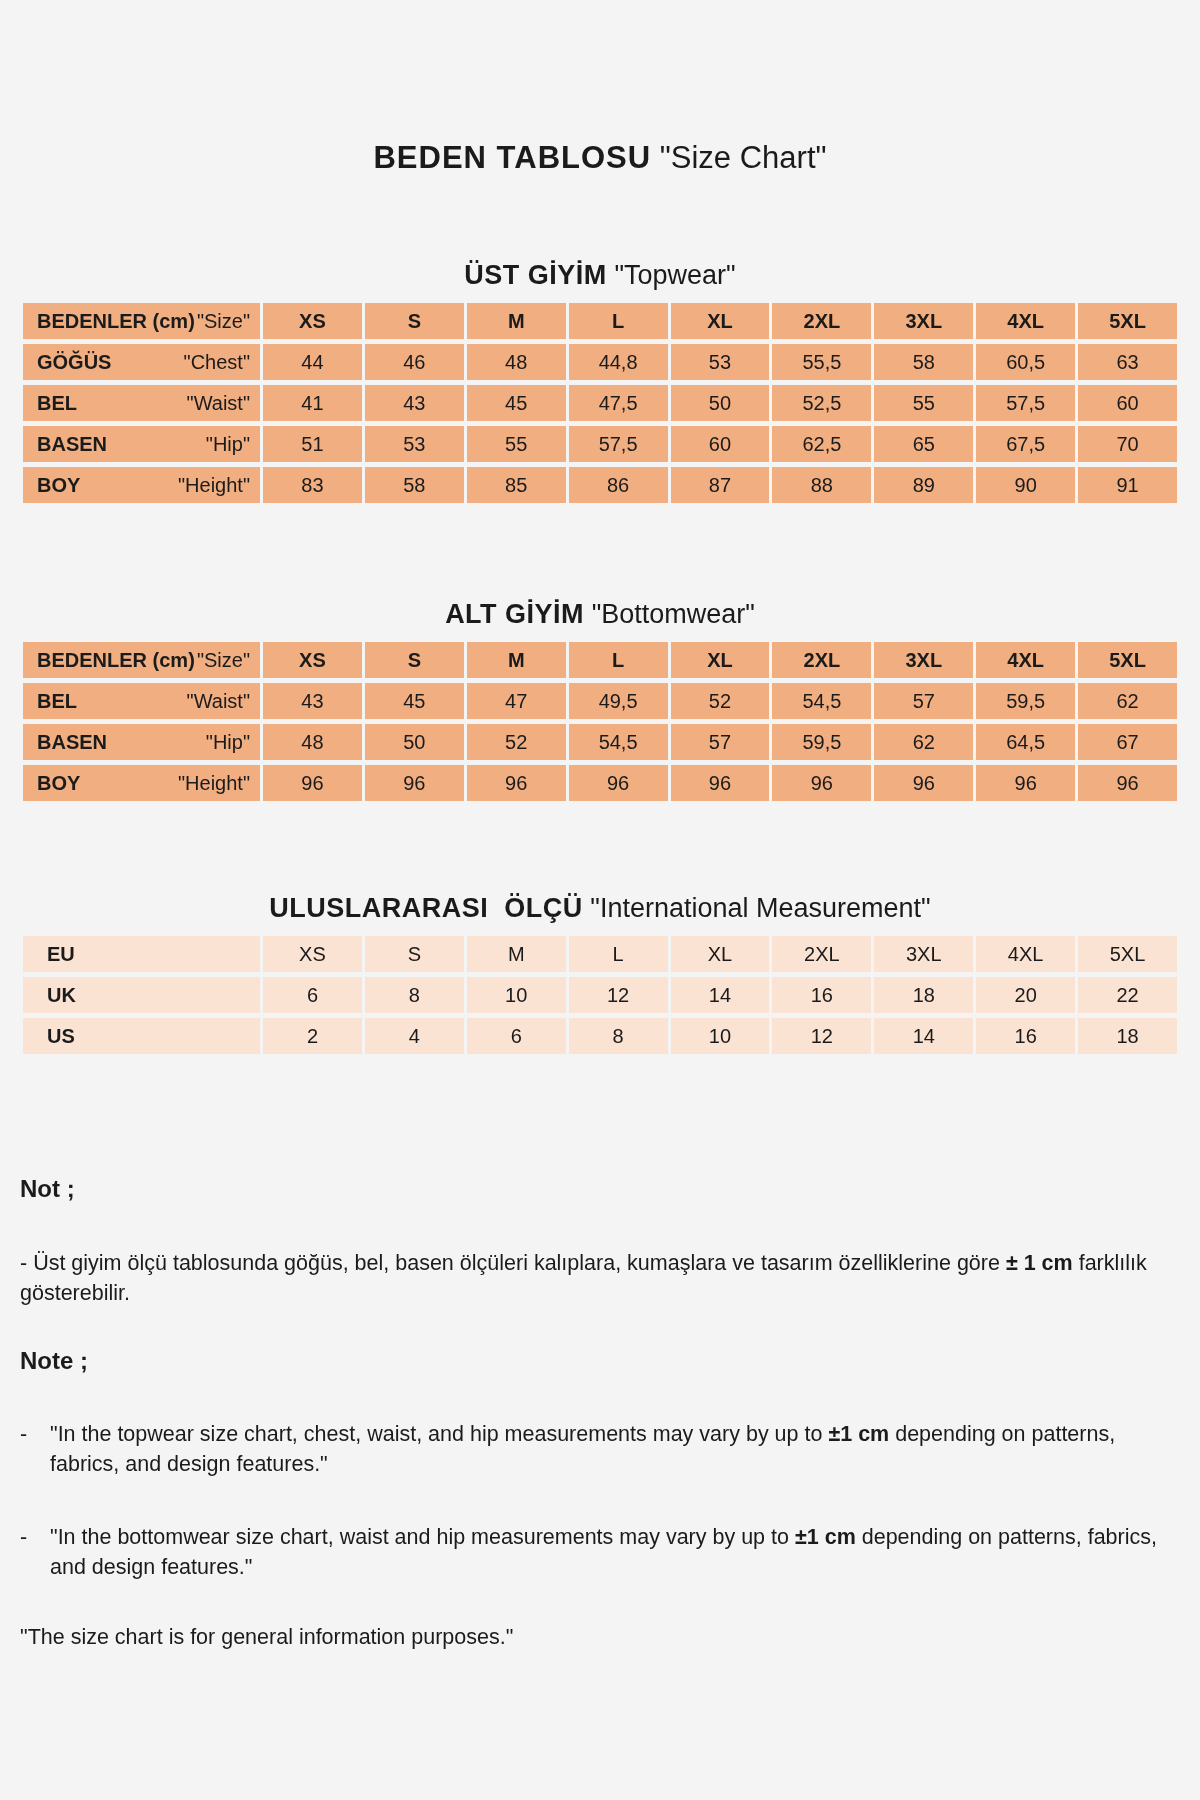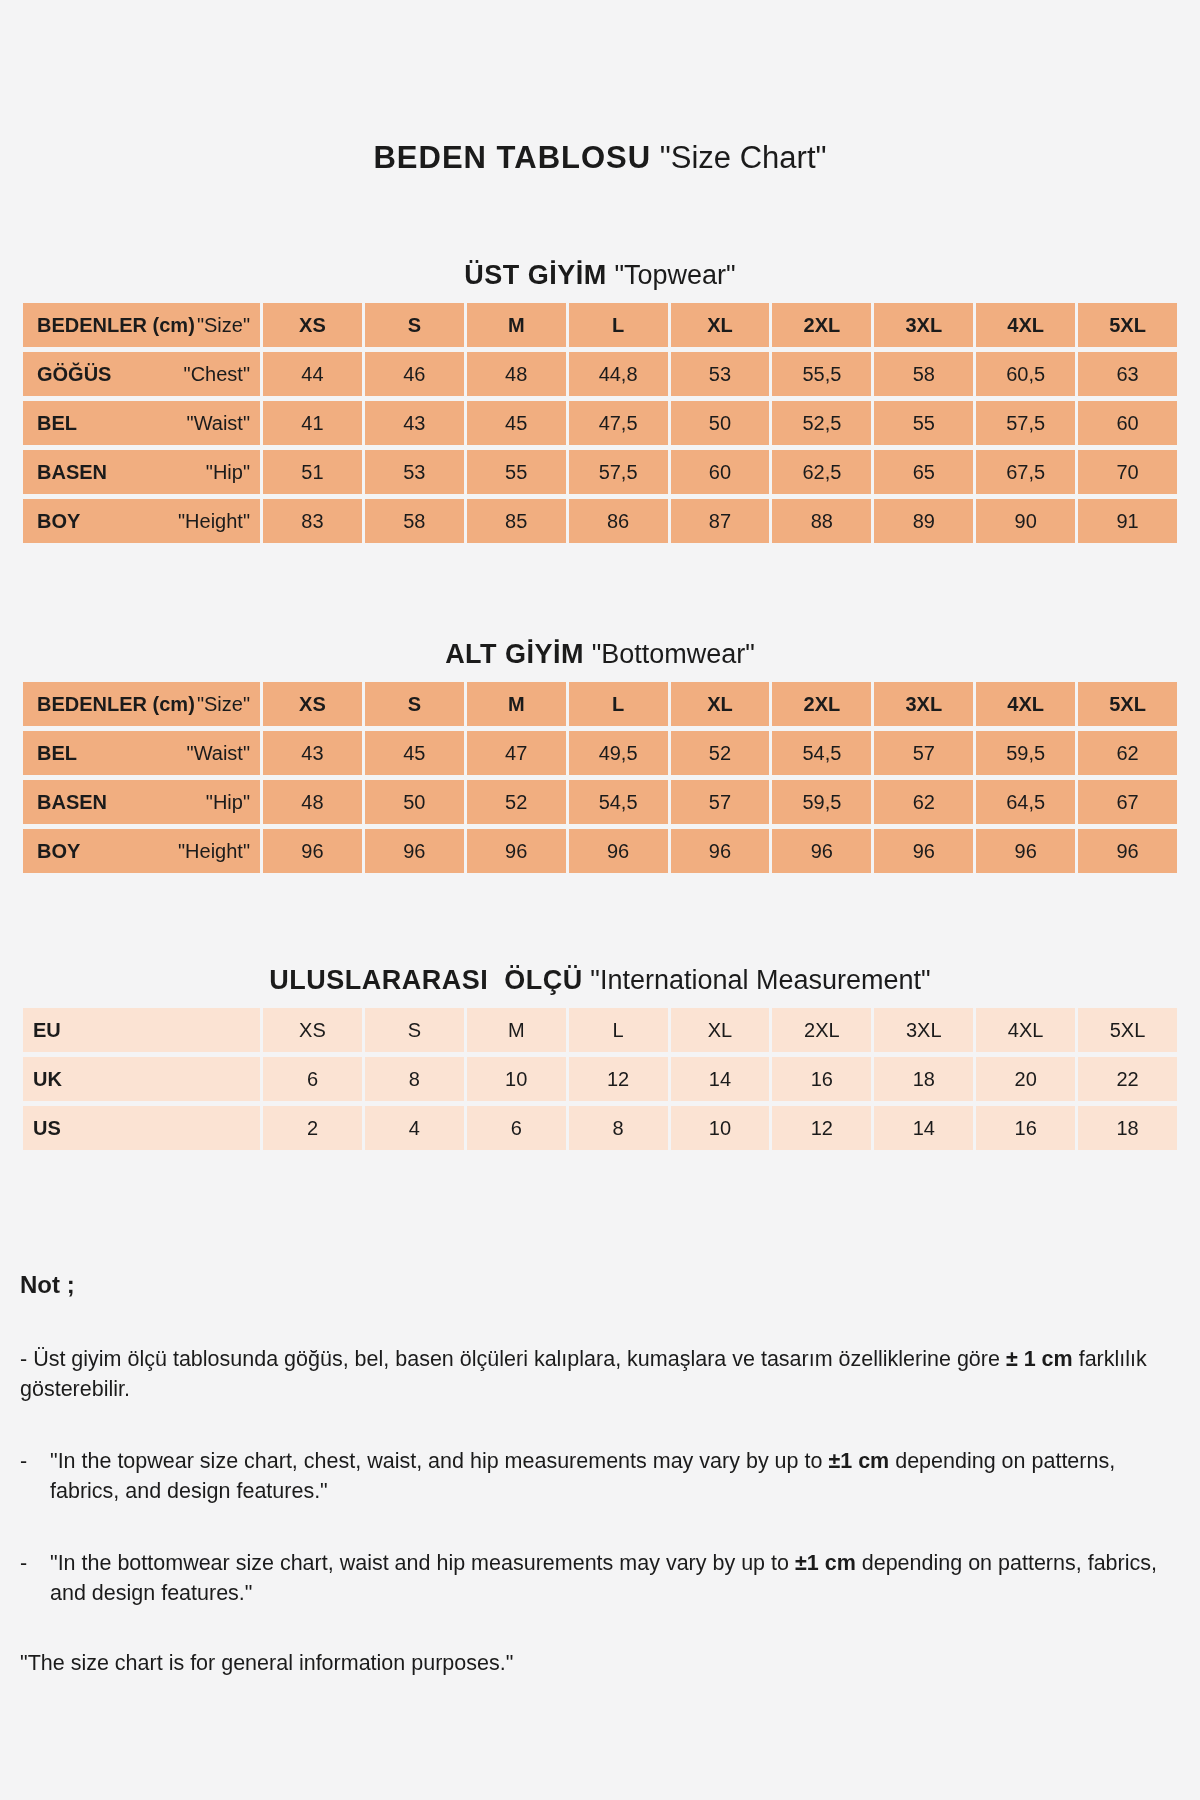--- a/index.html
+++ b/index.html
@@ -34,38 +34,38 @@
   .size-table {
     display:flex;
     flex-direction:column;
     row-gap:5px;
     margin:12px 3px 0 3px;
   }
   .t-row {
     display:grid;
     grid-template-columns:237px repeat(9, 1fr);
     column-gap:3px;
-    height:44px;
+    height:36px;
   }
   .t-row > div {
     display:flex;
     align-items:center;
     justify-content:center;
     font-size:20px;
     line-height:1;
   }
   .orange > div { background:#F1AE80; }
   .peach  > div { background:#FBE3D3; }
 
   .cell-label {
     justify-content:space-between !important;
     padding:0 10px 0 14px;
   }
   .cell-label .lb { font-weight:bold; }
-  .cell-label.single { justify-content:flex-start !important; padding-left:10px; }
+  .cell-label.single { justify-content:flex-start !important; padding-left:24px; }
   .cell.bold { font-weight:bold; }
 
   .notes { padding:0 0 0 0; font-size:21.5px; line-height:1.4; }
   .note-heading { font-weight:bold; font-size:24px; }
   .nh-tr { margin-top:118px; }
   .nh-en { margin-top:36px; }
   .note-p { margin-top:42px; padding-right:6px; }
   .note-p2 { margin-top:42px; }
   .note-footer-tr { margin-top:38px; }
   .bullet { display:flex; margin-top:42px; }
@@ -273,20 +273,21 @@
   </div>
 
   <div class="notes">
 
     <div class="note-heading nh-tr">Not ;</div>
 
     <p class="note-p"><span>- Üst giyim ölçü tablosunda göğüs, bel, basen ölçüleri kalıplara, kumaşlara ve tasarım özelliklerine göre </span><b>± 1 cm</b><span> farklılık gösterebilir.</span></p>
 
 
 
+    <div class="note-heading nh-en">Note ;</div>
 
     <div class="bullet">
       <span class="dash">-</span>
       <p><span>"In the topwear size chart, chest, waist, and hip measurements may vary by up to </span><b>±1 cm</b><span> depending on patterns, fabrics, and design features."</span></p>
     </div>
 
     <div class="bullet">
       <span class="dash">-</span>
       <p><span>"In the bottomwear size chart, waist and hip measurements may vary by up to </span><b>±1 cm</b><span> depending on patterns, fabrics, and design features."</span></p>
     </div>

